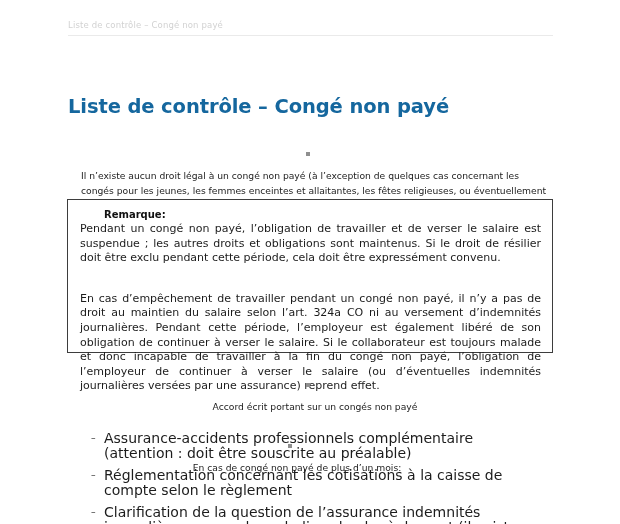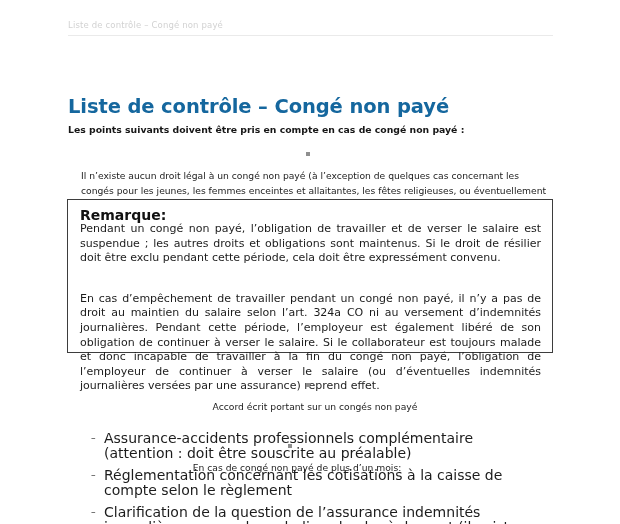--- a/index.html
+++ b/index.html
@@ -108,25 +108,26 @@
     left: 67px;
     top: 199px;
     width: 486px;
     height: 154px;
     box-sizing: border-box;
     border: 1px solid #3d3d3d;
     padding: 8px 11px 8px 12px;
     background: #ffffff;
   }
   .remark-title {
-    font-size: 14px;
+    font-size: 10px;
     font-weight: bold;
     color: #111111;
     line-height: 14px;
     margin-bottom: 0px;
+    margin-left: 24px;
   }
   .remark-para {
     font-size: 11px;
     line-height: 14.6px;
     color: #1c1c1c;
     text-align: justify;
     margin: 0;
   }
   .remark-para + .remark-para {
     margin-top: 26px;
@@ -166,21 +167,20 @@
 
 <div class="page">
 
   <div class="doc-header">
     <div class="doc-header-text">Liste de contrôle – Congé non payé</div>
     <div class="header-rule"></div>
   </div>
 
   <h1 class="doc-title">Liste de contrôle – Congé non payé</h1>
 
-  <div class="intro-line">Les points suivants doivent être pris en compte en cas de congé non payé :</div>
 
   <div class="bullet-item bullet-1">
     <span class="bullet-marker"><span class="sq"></span></span>
     <span class="bullet-text">Il n’existe aucun droit légal à un congé non payé (à l’exception de quelques cas concernant les congés pour les jeunes, les femmes enceintes et allaitantes, les fêtes religieuses, ou éventuellement pour des raisons d’égalité de traitement).</span>
   </div>
 
   <div class="remark-box">
     <div class="remark-title">Remarque:</div>
     <p class="remark-para">Pendant un congé non payé, l’obligation de travailler et de verser le salaire est suspendue ; les autres droits et obligations sont maintenus. Si le droit de résilier doit être exclu pendant cette période, cela doit être expressément convenu.</p>
     <p class="remark-para">En cas d’empêchement de travailler pendant un congé non payé, il n’y a pas de droit au maintien du salaire selon l’art. 324a CO ni au versement d’indemnités journalières. Pendant cette période, l’employeur est également libéré de son obligation de continuer à verser le salaire. Si le collaborateur est toujours malade et donc incapable de travailler à la fin du congé non payé, l’obligation de l’employeur de continuer à verser le salaire (ou d’éventuelles indemnités journalières versées par une assurance) reprend effet.</p>

